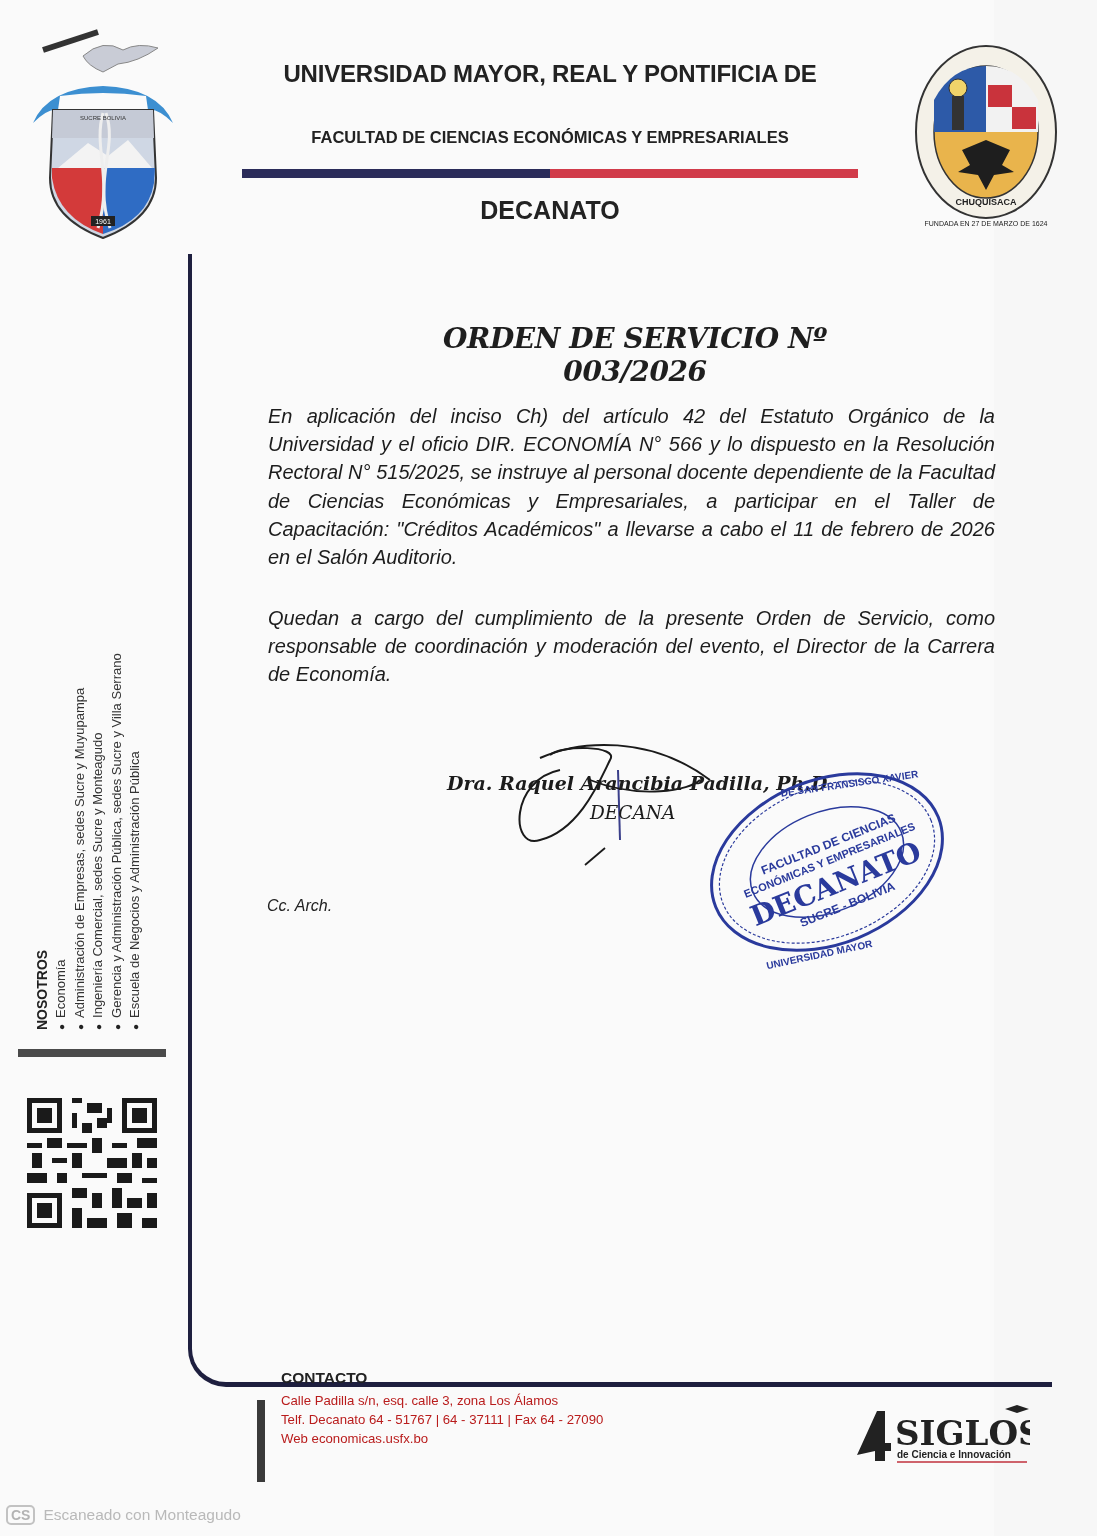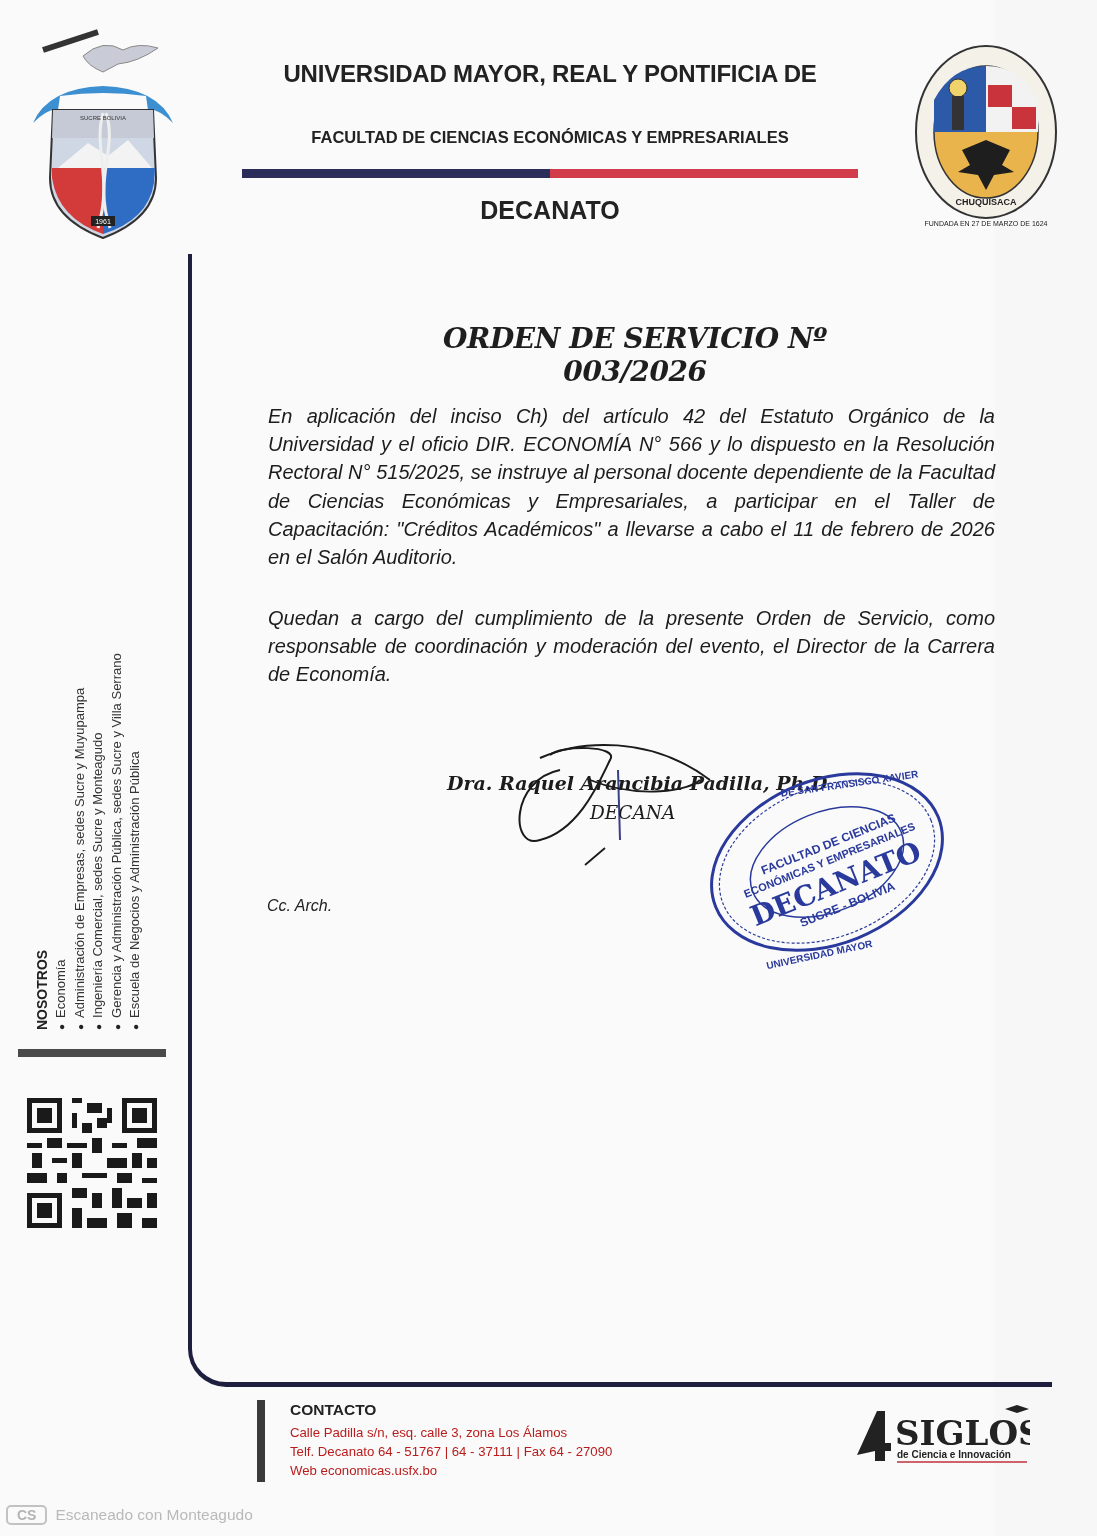--- a/index.html
+++ b/index.html
@@ -44,26 +44,26 @@
   .para2 { top: 604px; }
   .date { position: absolute; left: 600px; top: 700px; width: 395px; text-align: right; font-style: italic; font-size: 20px; color: #1c1c1c; }
   .sig-name { position: absolute; left: 447px; top: 772px; font-family: "DejaVu Serif", serif; font-style: italic; font-weight: bold; font-size: 19px; color: #1c1c1c; }
   .sig-role { position: absolute; left: 590px; top: 802px; font-family: "DejaVu Serif", serif; font-style: italic; font-size: 18.5px; color: #1c1c1c; }
   .signature { position: absolute; left: 500px; top: 740px; width: 240px; height: 150px; }
   .cc { position: absolute; left: 267px; top: 897px; font-style: italic; font-size: 16px; color: #222; }
   .stamp { position: absolute; left: 700px; top: 755px; width: 255px; height: 215px; }
 
   
   .foot-bar { position: absolute; left: 257px; top: 1400px; width: 8px; height: 82px; background: #3a3a3a; }
-  .contact { position: absolute; left: 281px; top: 1401px; color: #222; margin-left: 9px; }
+  .contact { position: absolute; left: 281px; top: 1369px; color: #222; }
   .contact .title { font-weight: bold; font-size: 15.5px; margin-bottom: 4px; }
   .contact .line { font-size: 13.2px; line-height: 19px; color: #b91c1c; }
   .siglos { position: absolute; left: 855px; top: 1405px; width: 175px; height: 60px; }
   .cs-mark { position: absolute; left: 6px; top: 1505px; display: flex; align-items: center; gap: 8px; color: #b9b9b9; font-size: 15.5px; }
-  .cs-mark .cs { border: 2px solid #c2c2c2; border-radius: 5px; padding: 0 9px; font-weight: bold; font-size: 14px; color: #b3b3b3; }
+  .cs-mark .cs { border: 2px solid #c2c2c2; border-radius: 5px; padding: 0 3px; font-weight: bold; font-size: 14px; color: #b3b3b3; }
 </style>
 </head>
 <body>
 
 <div class="page">
 
   <svg class="logo-left" viewBox="0 0 150 215">
     <line x1="15" y1="22" x2="70" y2="4" stroke="#333" stroke-width="6"></line>
     <path d="M55 28 Q75 10 95 22 Q110 14 130 20 Q110 34 90 36 L75 44 Q60 38 55 28Z" fill="#c9ccd6" stroke="#888" stroke-width="1"></path>
     <path d="M5 95 Q20 60 75 58 Q130 60 145 95 Q130 80 120 82 L118 68 Q75 62 32 68 L30 82 Q20 80 5 95Z" fill="#3c8fd1"></path>

